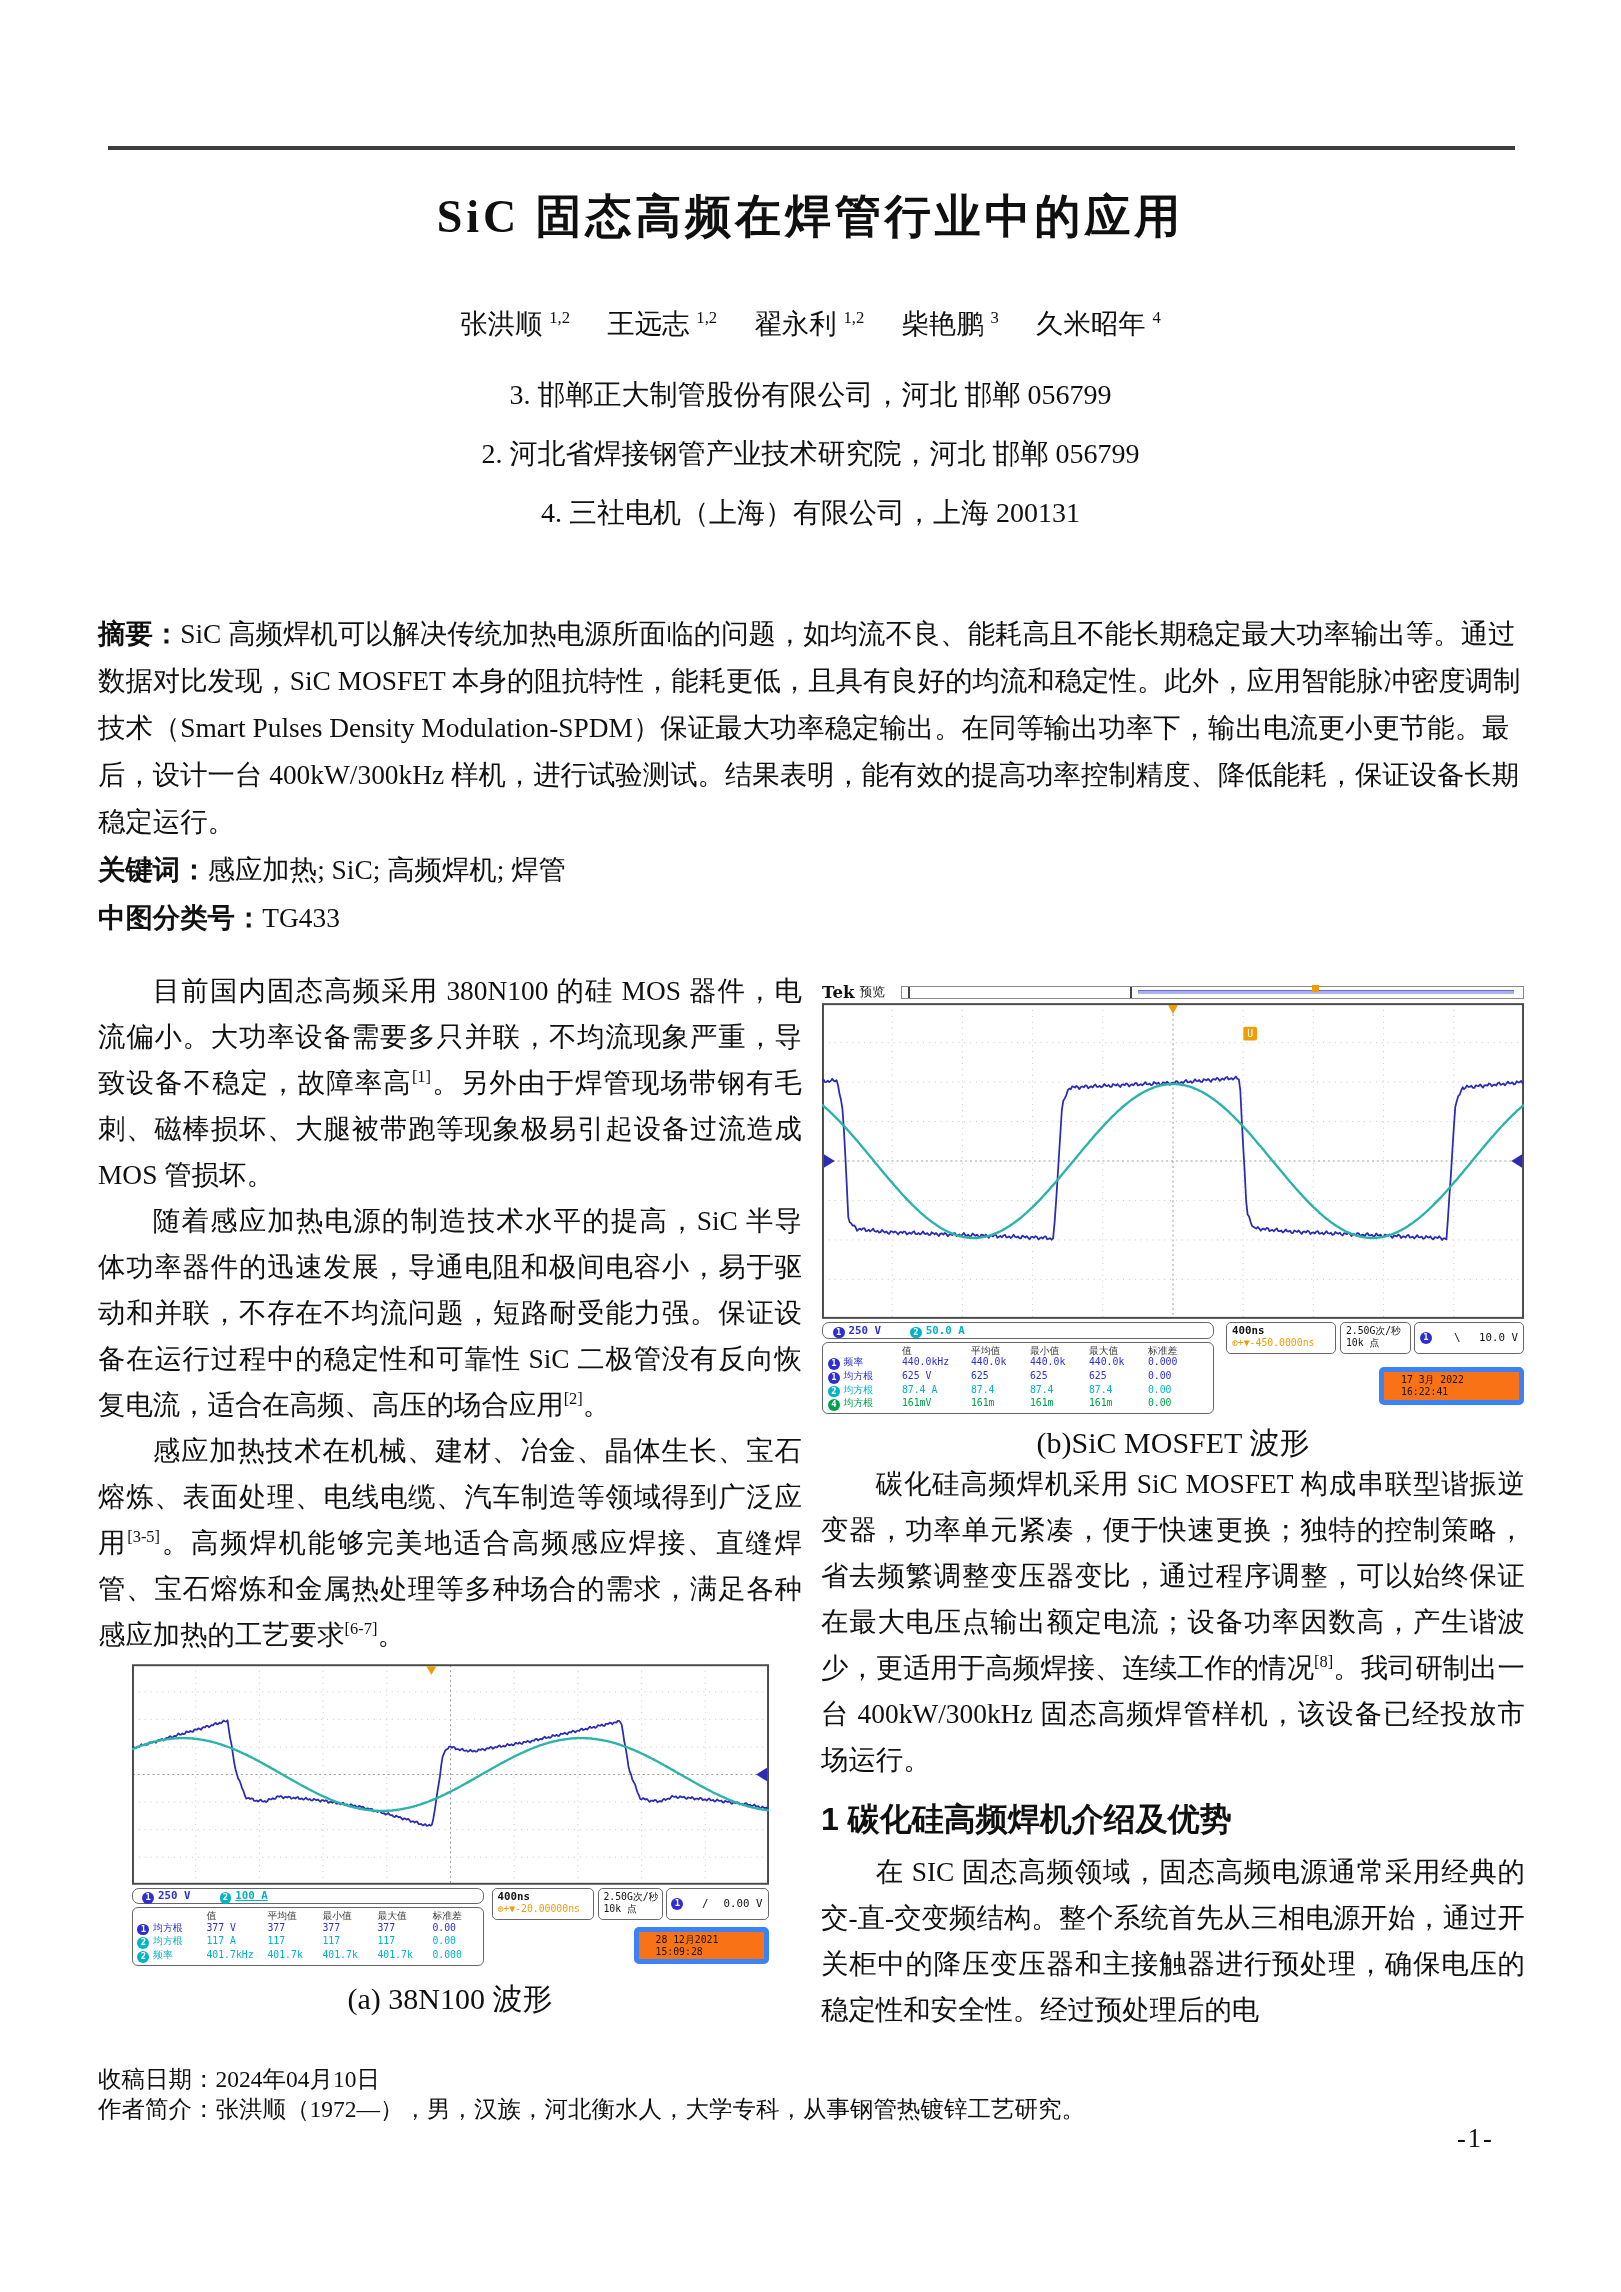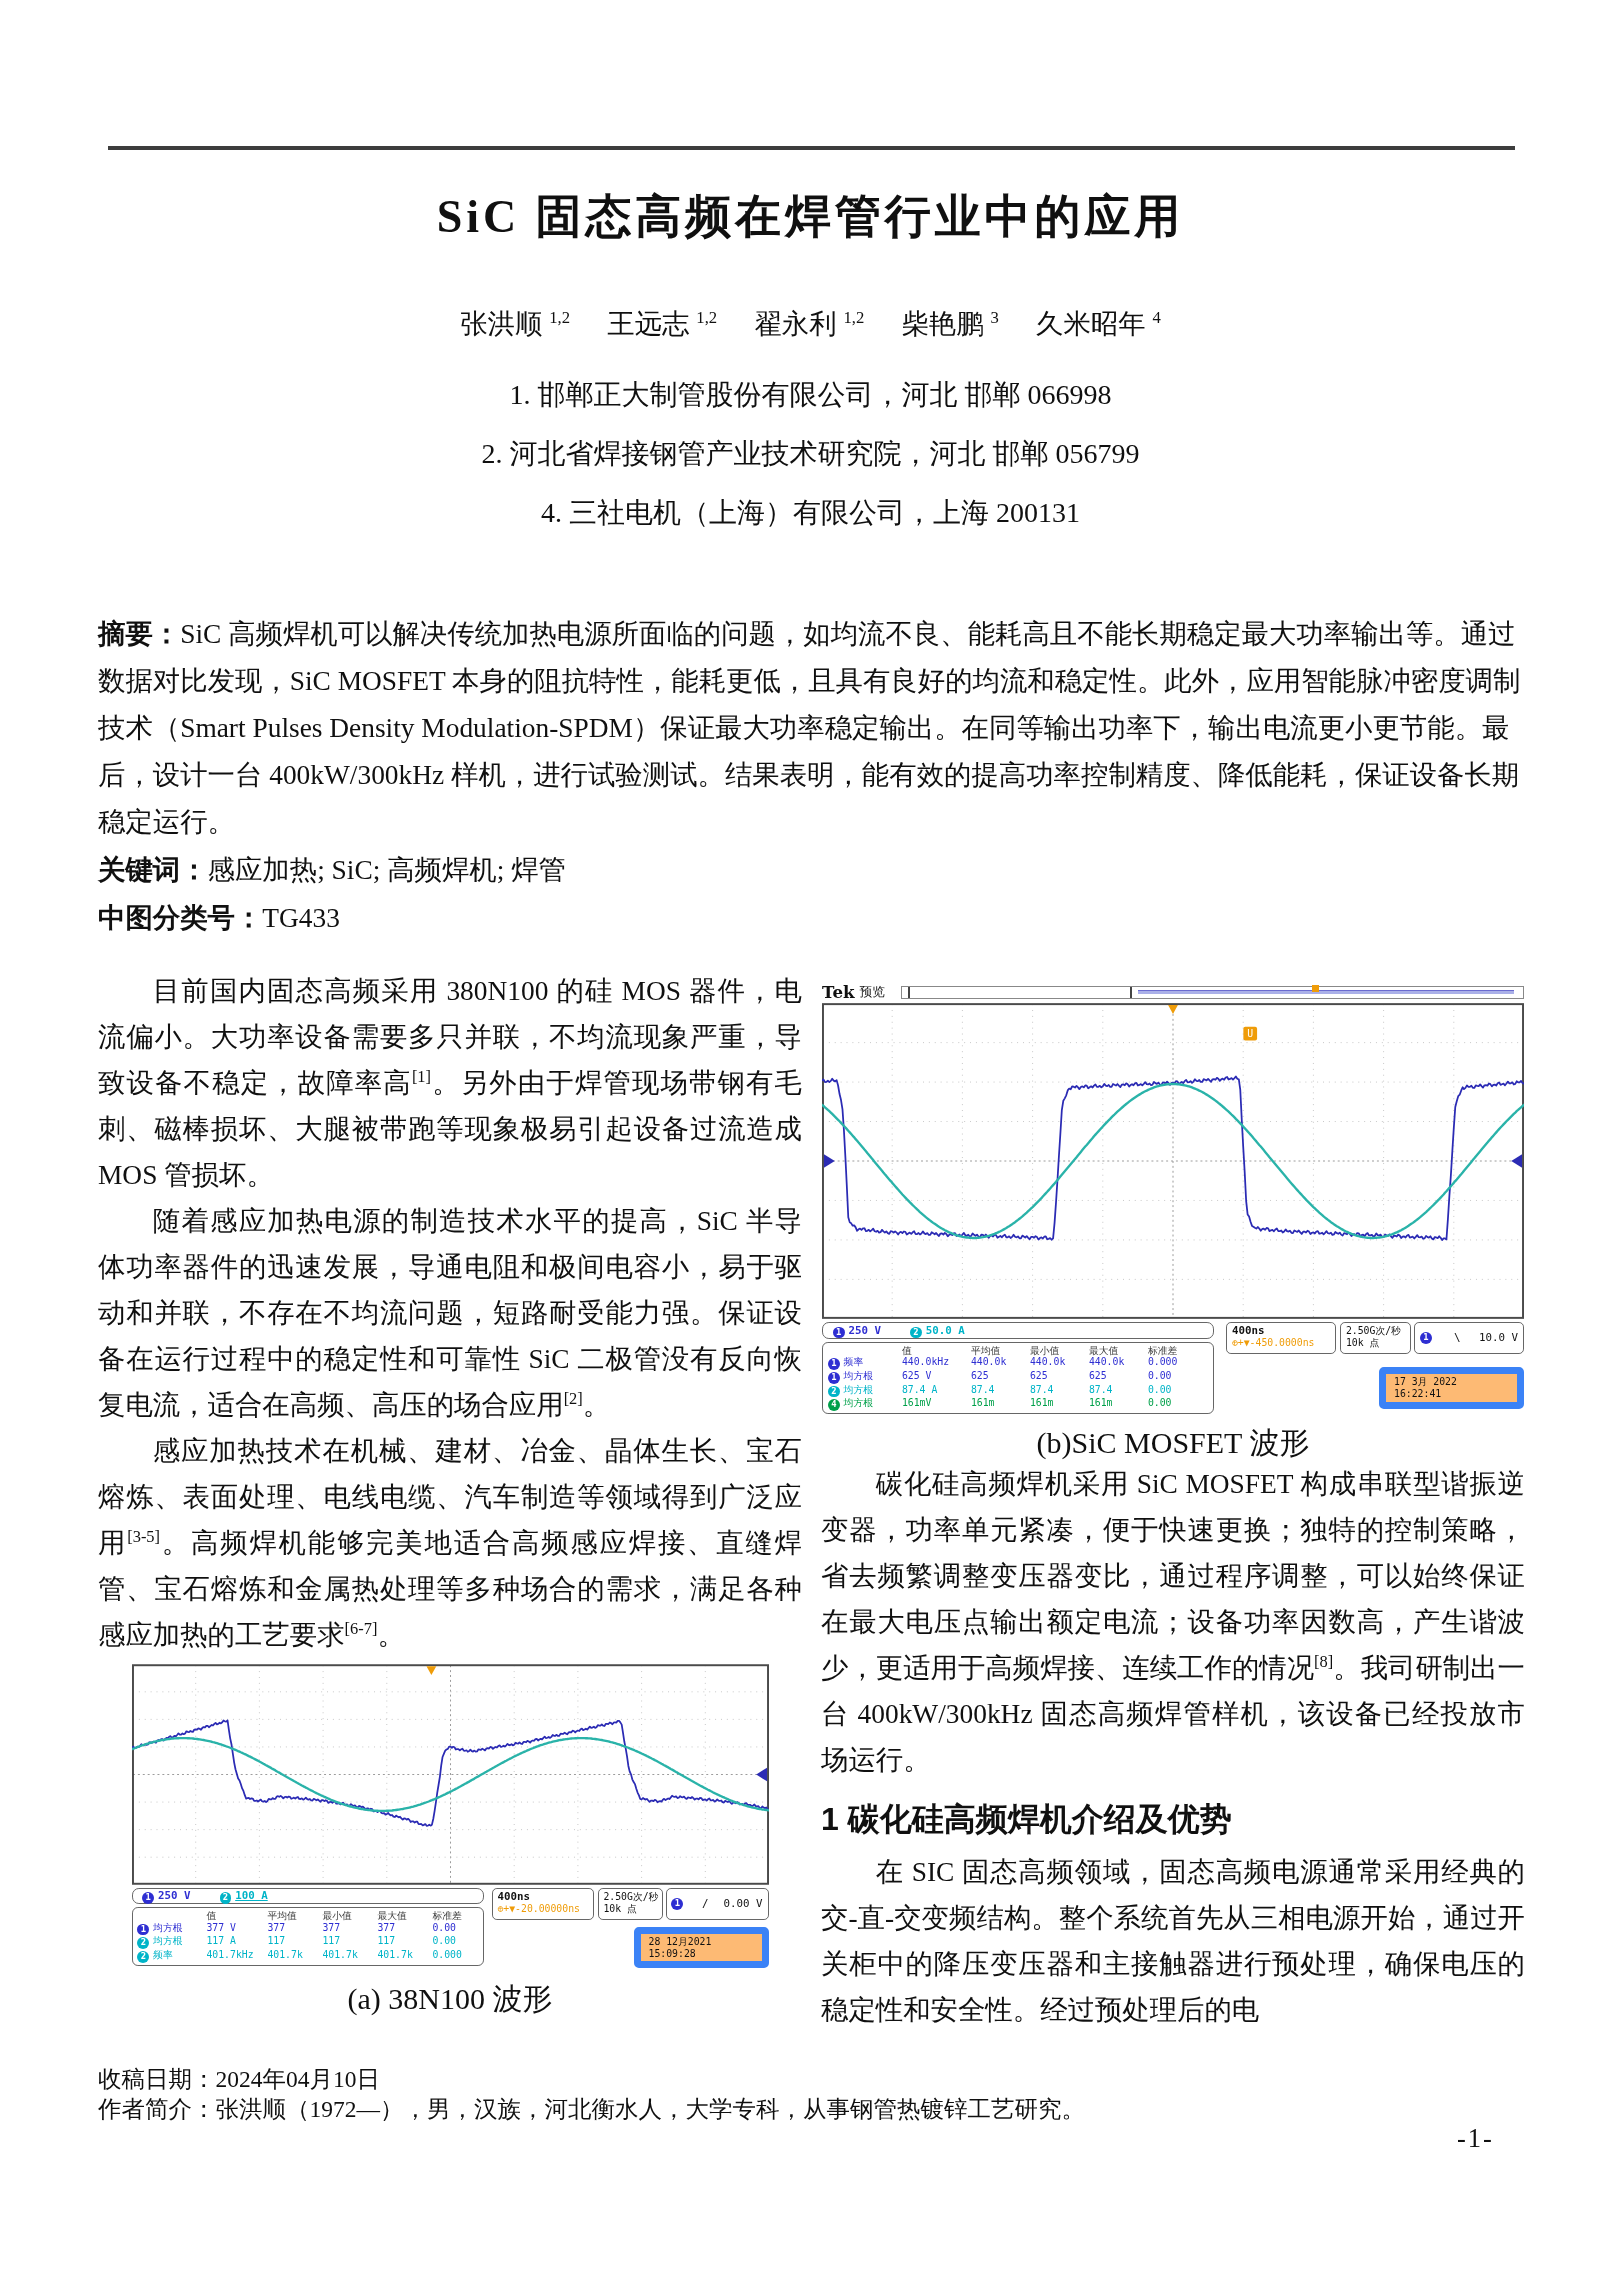--- a/index.html
+++ b/index.html
@@ -43,22 +43,22 @@
   .chanbar{position:absolute;left:0;top:0;height:16.7px;border:1px solid #666;border-radius:6.9px;background:#fff;
            display:flex;align-items:center;padding:0 9.8px;font-size:10.8px;font-weight:bold;white-space:nowrap}
   .mtable{position:absolute;left:0;top:19.6px;border:1px solid #666;border-radius:5.9px;background:#fff;
           padding:2px 4.9px;font-size:9.8px;line-height:11.3px}
   .mrow{display:flex;white-space:nowrap}
   .mcell{overflow:hidden;flex:none}
   .sbox{position:absolute;top:0;border:1px solid #666;border-radius:4.9px;background:#fff;
         font-size:9.8px;line-height:11.8px;padding:2px 4.9px;height:32px;white-space:nowrap}
   .tb-main{font-size:10.8px;font-weight:bold;color:#111}
   .trgbox{display:flex;align-items:center;justify-content:space-between;font-size:10.8px;color:#111}
-  .datebox{position:absolute;border:7px solid #3b82f6;border-radius:4.9px;background:#fdba74;
-           font-size:9.8px;line-height:11.8px;padding:2px 8px;color:#111;white-space:nowrap}
+  .datebox{position:absolute;border:5px solid #3b82f6;border-radius:4.9px;background:#f97316;
+           font-size:9.8px;line-height:11.8px;padding:2px 17px;color:#111;white-space:nowrap}
   .badge{display:inline-block;min-width:11.8px;height:11.8px;border-radius:6.9px;color:#fff;
          font:bold 8.8px/11.8px "DejaVu Sans Mono",monospace;text-align:center;padding:0 1px;margin-right:3.9px;vertical-align:-1px}
   .orange{color:#ef9c08}
   .fig-a .chanbar,.fig-a .mtable{width:352px}
   .fig-a .tbox{left:360px;width:102px}
   .fig-a .srbox{left:466px;width:65px}
   .fig-a .trgbox{left:534px;width:103px}
   .fig-a .datebox{left:502px;top:39px;width:135px}
   .fig-b .chanbar,.fig-b .mtable{width:392px}
   .fig-b .tbox{left:404px;width:110px}
@@ -76,21 +76,21 @@
 
 <div class="page">
 
   <div class="rule"></div>
 
   <div class="title">SiC 固态高频在焊管行业中的应用</div>
 
   <div class="authors" id="authors"><span class="author">张洪顺&nbsp;<sup>1,2</sup></span><span class="author">王远志&nbsp;<sup>1,2</sup></span><span class="author">翟永利&nbsp;<sup>1,2</sup></span><span class="author">柴艳鹏&nbsp;<sup>3</sup></span><span class="author">久米昭年&nbsp;<sup>4</sup></span></div>
 
   <div class="affils" id="affils">
-      <div>1. 邯郸正大制管股份有限公司，河北 邯郸 066998</div>
+      <div>3. 邯郸正大制管股份有限公司，河北 邯郸 056799</div>
       <div>2. 河北省焊接钢管产业技术研究院，河北 邯郸 056799</div>
       <div>4. 三社电机（上海）有限公司，上海 200131</div>
     </div>
 
   <div class="abstract-block">
     <p class="meta-line"><span class="lbl">摘要：</span><span>SiC 高频焊机可以解决传统加热电源所面临的问题，如均流不良、能耗高且不能长期稳定最大功率输出等。通过数据对比发现，SiC MOSFET 本身的阻抗特性，能耗更低，且具有良好的均流和稳定性。此外，应用智能脉冲密度调制技术（Smart Pulses Density Modulation-SPDM）保证最大功率稳定输出。在同等输出功率下，输出电流更小更节能。最后，设计一台 400kW/300kHz 样机，进行试验测试。结果表明，能有效的提高功率控制精度、降低能耗，保证设备长期稳定运行。</span></p>
     <p class="meta-line"><span class="lbl">关键词：</span><span>感应加热; SiC; 高频焊机; 焊管</span></p>
     <p class="meta-line"><span class="lbl">中图分类号：</span><span>TG433</span></p>
   </div>
 

